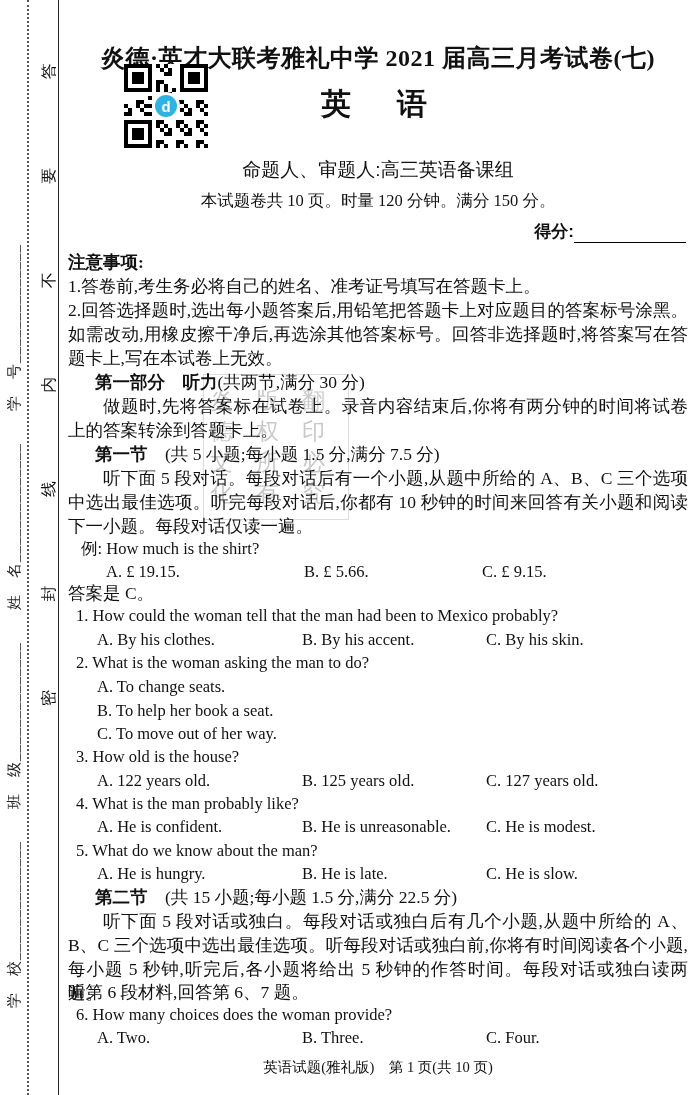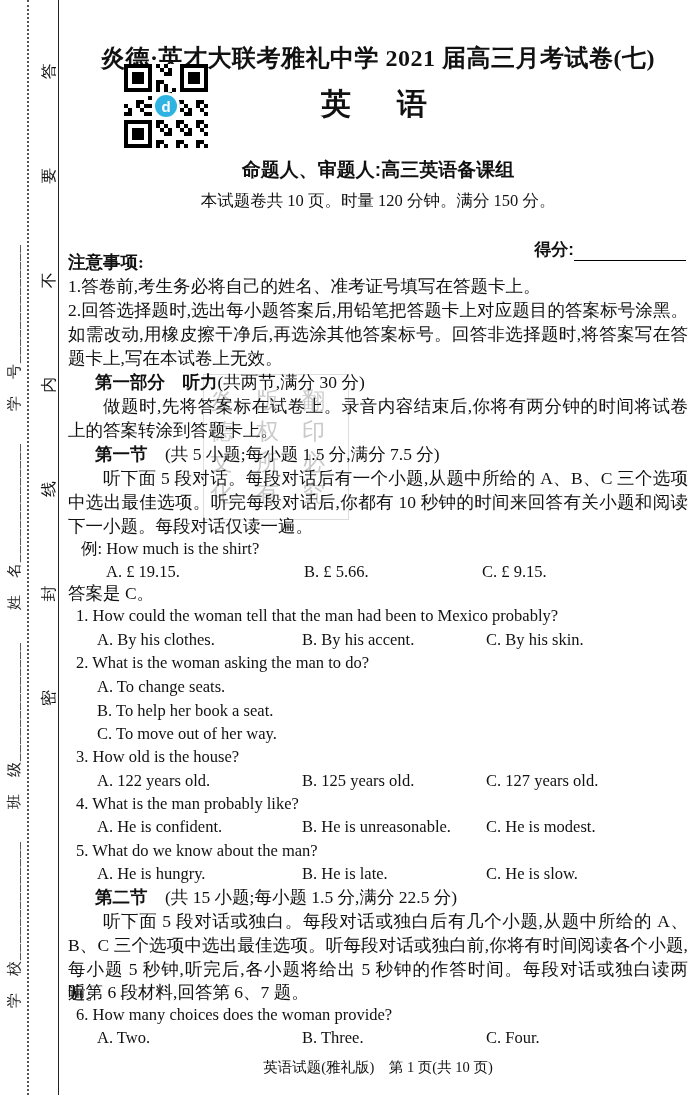--- a/index.html
+++ b/index.html
@@ -18,24 +18,24 @@
   .expad{padding-left:13px;box-sizing:border-box;}
   .optrow{height:24px;}
   .optrow .oA{position:absolute;left:29px;}
   .optrow .oB{position:absolute;left:234px;}
   .optrow .oC{position:absolute;left:418px;}
   .optrow.exrow .oA{left:38px;}
   .optrow.exrow .oB{left:236px;}
   .optrow.exrow .oC{left:414px;}
   .exam-title{top:14px;font-size:24px;font-weight:900;letter-spacing:.5px;}
   .subject{top:84px;font-size:30px;font-weight:bold;letter-spacing:8px;}
-  .setters{top:157px;font-size:19px;font-weight:bold;font-family:"Liberation Sans","DejaVu Sans",sans-serif;text-align:center;}
+  .setters{top:157px;font-size:19px;font-weight:normal;font-family:"Liberation Sans","DejaVu Sans",sans-serif;text-align:center;}
   .info{top:190px;font-size:16.5px;}
   .score{top:220px;right:2px;left:auto;width:auto;position:absolute;font-size:17px;font-weight:bold;
-         font-family:"Liberation Sans","DejaVu Sans",sans-serif;margin-top:18px;}
+         font-family:"Liberation Sans","DejaVu Sans",sans-serif;}
   .score .blank{display:inline-block;width:112px;border-bottom:1.5px solid #000;height:15px;vertical-align:bottom;}
   .notices-h{font-family:Liberation Serif, serif;}
   .sec-h{font-size:17.5px;line-height:24px;margin-left:27px;}
   .sec-h .bold{font-family:"Liberation Sans","DejaVu Sans",sans-serif;}
   .footer{top:1058px;font-size:14.5px;text-align:center;}
   .qr{position:absolute;left:56px;top:64px;width:84px;height:84px;}
   
   .rot{position:absolute;transform:rotate(-90deg);transform-origin:0 0;white-space:nowrap;}
   .m-fields{left:5px;top:1008px;width:965px;font-size:15px;color:#222;letter-spacing:1px;}
   .m-seal{left:39px;top:706px;width:480px;font-size:16px;letter-spacing:42px;color:#111;

